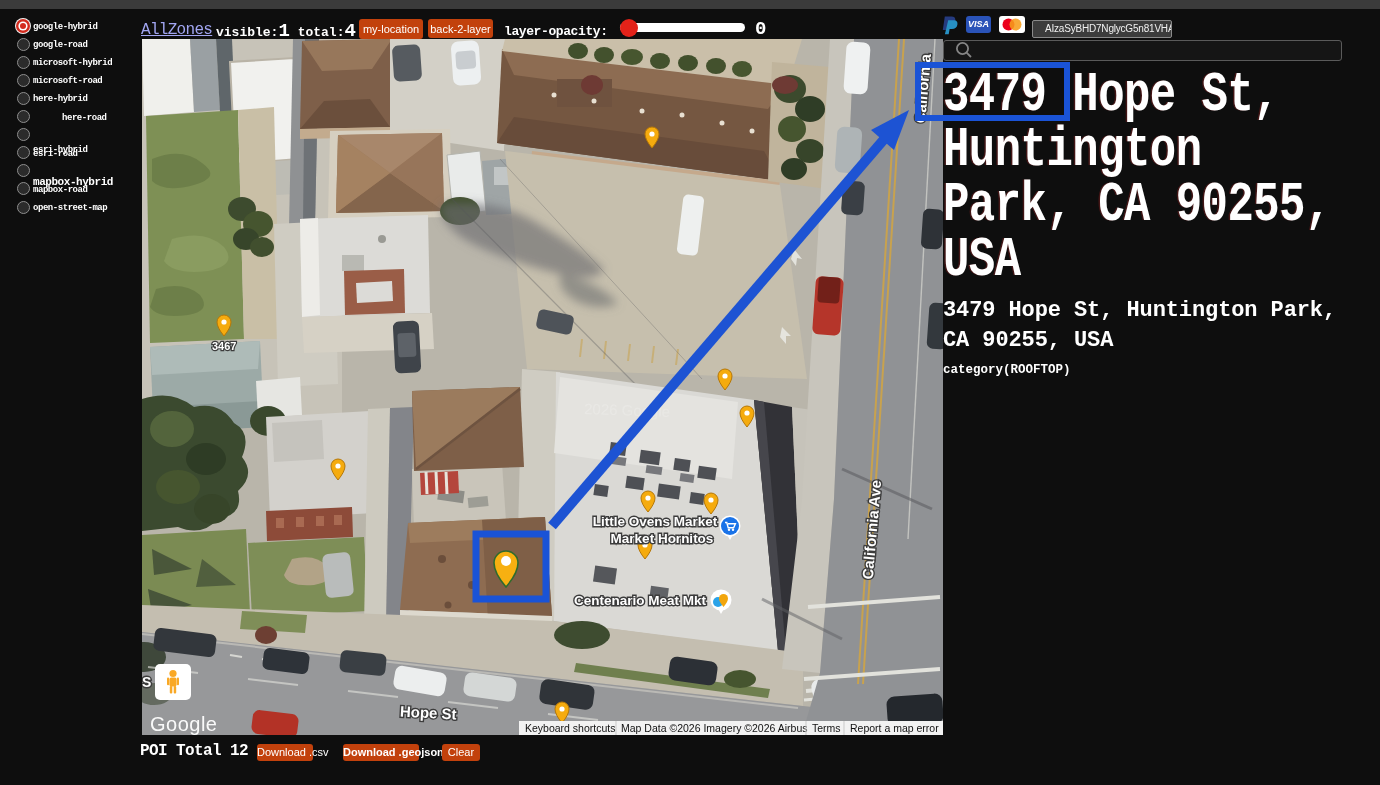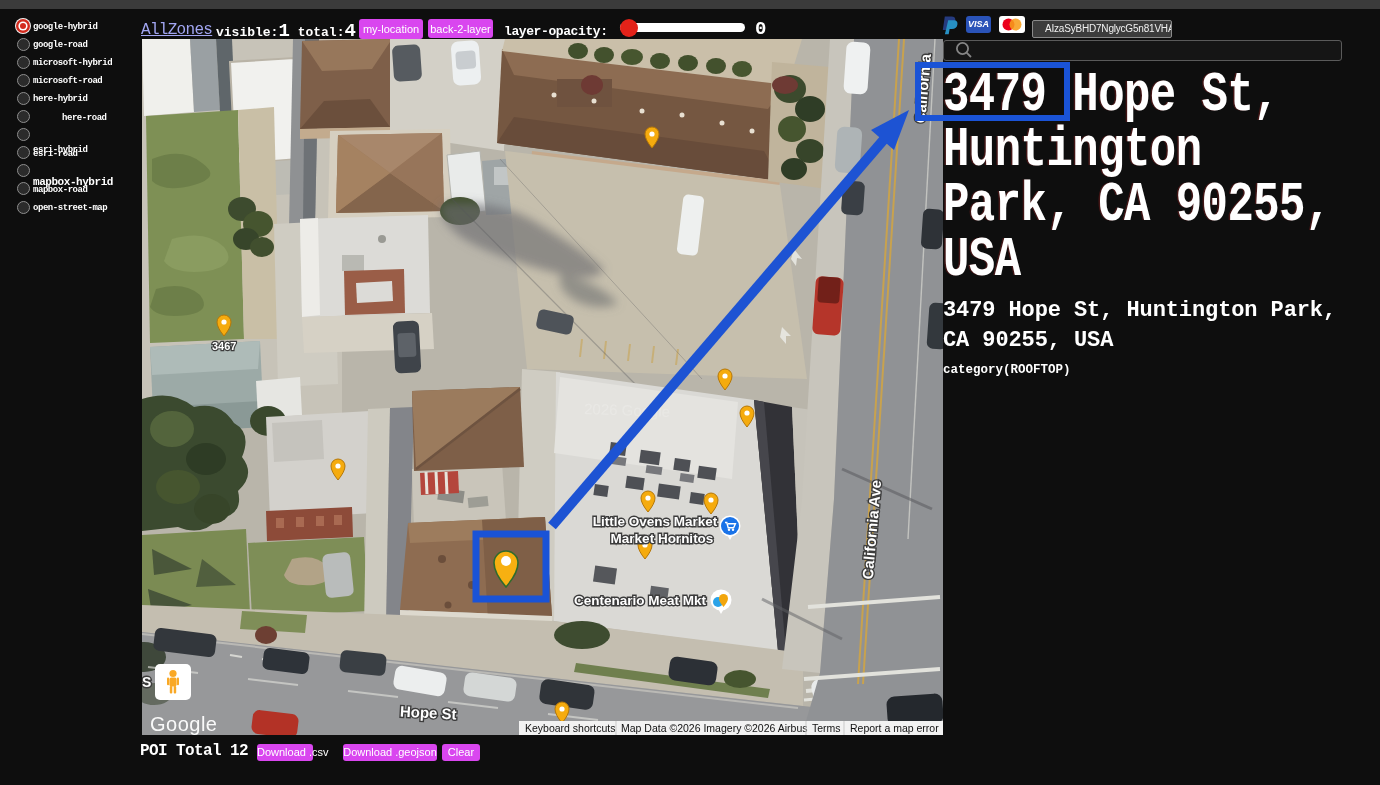--- a/index.html
+++ b/index.html
@@ -1,18 +1,18 @@
 <!DOCTYPE html>
 <html><head>
 <meta charset="utf-8">
 <style>
   html,body{margin:0;padding:0;background:#0e0e0e;width:1380px;height:785px;overflow:hidden;}
   body{font-family:"Liberation Mono",monospace;color:#fff;position:relative;}
   .abs{position:absolute;}
-  .btn{background:#d946ef;color:#fff;font-family:"Liberation Sans",sans-serif;font-size:11px;border-radius:3px;display:inline-block;text-align:center;white-space:nowrap;}
+  .btn{background:#c2410c;color:#fff;font-family:"Liberation Sans",sans-serif;font-size:11px;border-radius:3px;display:inline-block;text-align:center;white-space:nowrap;}
 </style>
 </head>
 <body>
 
 <div class="abs" style="left:0;top:0;width:1380px;height:9px;background:#3b3b3b;"></div>
 
 <div class="abs" style="left:0;top:9px;width:142px;height:776px;background:#0e0e0e;"></div>
 <div id="radios" class="abs" style="left:0;top:0;width:142px;">
     <div class="abs" style="left:16px;top:19px;width:14px;height:14px;border-radius:50%;background:#d32b1e;box-shadow:0 0 0 1px #f3f3f3;"></div>
     <div class="abs" style="left:20px;top:23px;width:6px;height:6px;border-radius:50%;background:#d32b1e;box-shadow:0 0 0 1.6px #fff;"></div>
@@ -497,15 +497,15 @@
 <line x1="664" y1="682" x2="664" y2="696" stroke="#c9c9c9" stroke-width="1"></line>
 <line x1="702" y1="682" x2="702" y2="696" stroke="#c9c9c9" stroke-width="1"></line>
 </svg>
 
 </div>
 
 <div class="abs" style="left:140px;top:742px;font-size:16px;font-weight:bold;letter-spacing:-0.6px;">POI Total 12</div>
 
 <div class="btn abs" style="left:257px;top:744px;width:56px;height:17px;line-height:17px;">Download .csv</div>
 
-<div class="btn abs" style="left:343px;top:744px;width:94px;height:17px;line-height:17px;">Download .geojson</div>
+<div class="btn abs" style="left:343px;top:744px;width:76px;height:17px;line-height:17px;font-weight:bold;">Download .geojson</div>
 
 <div class="btn abs" style="left:442px;top:744px;width:38px;height:17px;line-height:17px;">Clear</div>
 
 </body></html>

